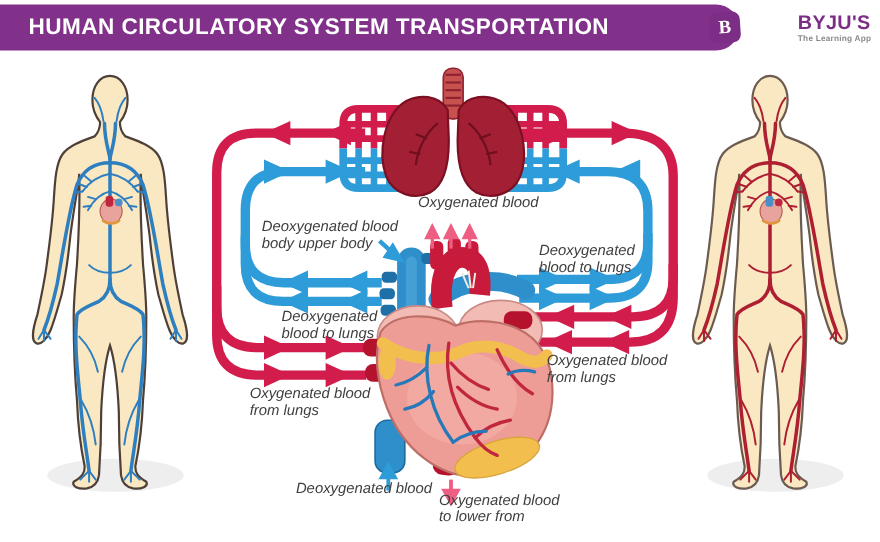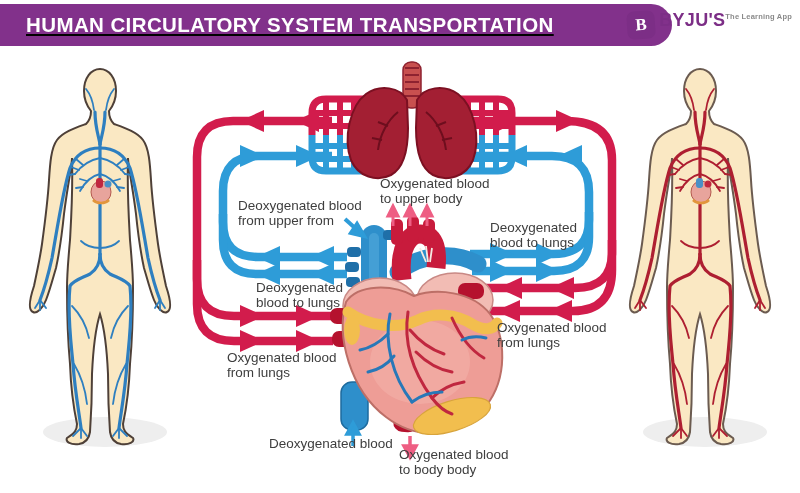--- a/index.html
+++ b/index.html
@@ -1,38 +1,38 @@
 <!DOCTYPE html>
 <html><head>
 <meta charset="utf-8">
 <style>
   html,body{margin:0;padding:0;background:#fff;}
   .stage{position:relative;width:800px;height:493px;background:#fff;overflow:hidden;
          font-family:"Liberation Sans",sans-serif;}
   
   .banner{position:absolute;left:0;top:4px;width:672px;height:42px;background:#82318B;
-          border-radius:0 21px 21px 0;display:flex;align-items:center;text-decoration:underline;}
+          border-radius:0 21px 21px 0;display:flex;align-items:center;}
   .banner .title{color:#fff;font-weight:bold;font-size:20.5px;letter-spacing:.4px;
                  padding-left:26px;white-space:nowrap;}
   
   .logo{position:absolute;right:8px;top:11px;display:flex;align-items:flex-start;gap:4px;}
   .logo-badge{width:28px;height:28px;background:#7C2E86;border-radius:7px;transform:rotate(-4deg);
               display:flex;align-items:center;justify-content:center;}
   .logo-badge span{color:#fff;font-weight:bold;font-size:17px;font-family:"Liberation Serif",serif;}
-  .logo-text{display:flex;flex-direction:row;line-height:1;}
+  .logo-text{display:flex;flex-direction:column;line-height:1;margin-left:48px;}
   .logo-brand{color:#7C2E86;font-weight:bold;font-size:18px;letter-spacing:.3px;}
   .logo-tagline{color:#8a8a8a;font-size:7.5px;margin-top:2px;letter-spacing:.2px;font-weight:bold;}
   
   .fig{position:absolute;width:150px;height:400px;top:62px;}
   .fig.left{left:25px;color:#2E7FC0;}
   .fig.right{left:625px;color:#AE1F31;}
   .overlay{position:absolute;left:0;top:0;width:800px;height:493px;}
   
   .lbl{position:absolute;color:#3E3E3E;font-size:13.5px;line-height:14.5px;white-space:nowrap;}
-  .lbl span{display:block;}
+  .lbl span{display:block;font-style:italic;}
 </style>
 </head>
 <body>
 
 <div class="stage">
 
   <div class="banner">
     <div class="title">HUMAN CIRCULATORY SYSTEM TRANSPORTATION</div>
   </div>
 
@@ -372,25 +372,24 @@
       </g>
       <g stroke="#EE5E83" stroke-width="3.5" fill="#EE5E83">
         <line x1="410" y1="436" x2="410" y2="448"></line>
           <polygon points="410,457 404,446 416,446"></polygon>
       </g>
     </g>
   </svg>
 
   <div class="lbl" style="left:380px;top:177px;">
     <span>Oxygenated blood</span>
-    <span>to upper body</span>
   </div>
   <div class="lbl" style="left:238px;top:199px;">
     <span>Deoxygenated blood</span>
-    <span>from upper from</span>
+    <span>body upper body</span>
   </div>
   <div class="lbl" style="left:256px;top:281px;">
     <span>Deoxygenated</span>
     <span>blood to lungs</span>
   </div>
   <div class="lbl" style="left:227px;top:351px;">
     <span>Oxygenated blood</span>
     <span>from lungs</span>
   </div>
   <div class="lbl" style="left:490px;top:221px;">
@@ -399,16 +398,16 @@
   </div>
   <div class="lbl" style="left:497px;top:321px;">
     <span>Oxygenated blood</span>
     <span>from lungs</span>
   </div>
   <div class="lbl" style="left:269px;top:437px;">
     <span>Deoxygenated blood</span>
   </div>
   <div class="lbl" style="left:399px;top:448px;">
     <span>Oxygenated blood</span>
-    <span>to body body</span>
+    <span>to lower from</span>
   </div>
 
 </div>
 
 </body></html>

